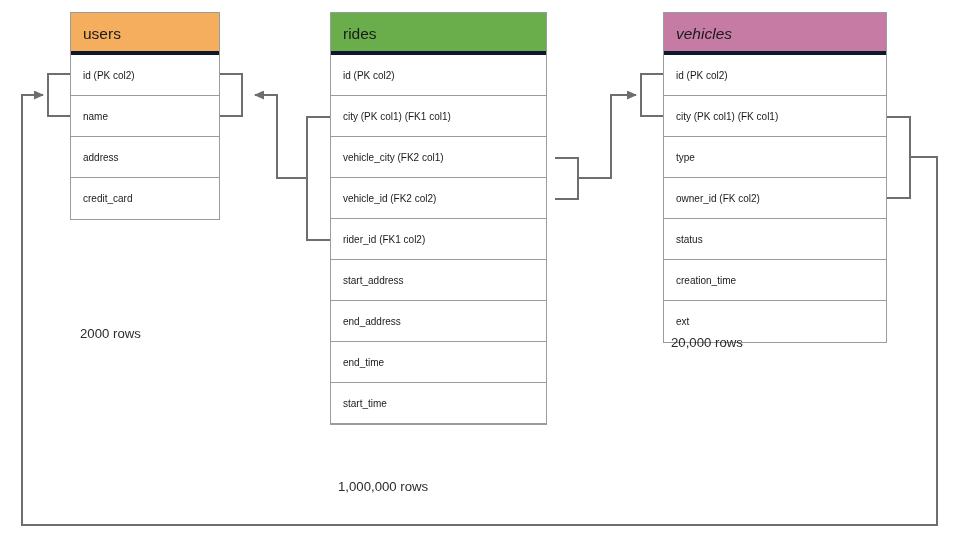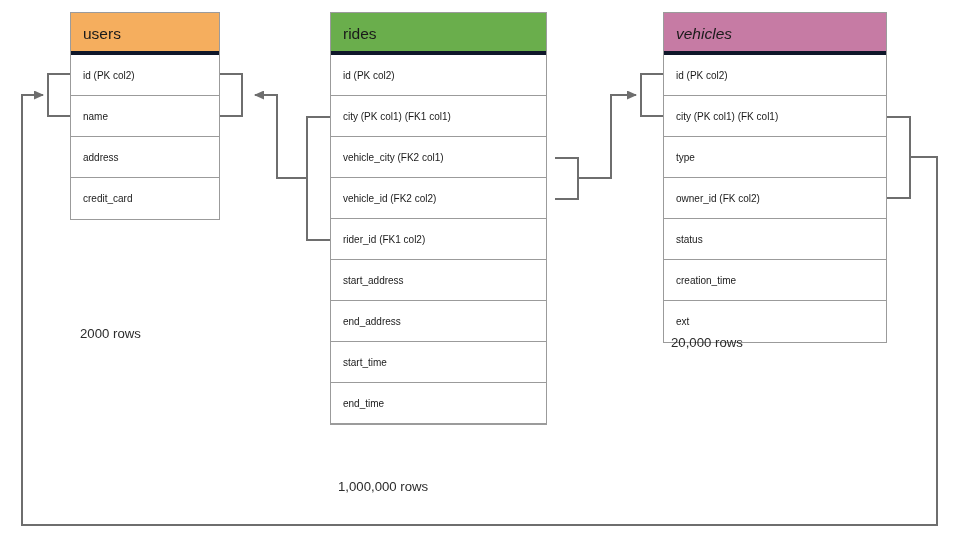--- a/index.html
+++ b/index.html
@@ -120,22 +120,22 @@
     <div class="thead" style="background:#6aae4c;">
       <span>rides</span>
     </div>
     <div class="trow">id (PK col2)</div>
     <div class="trow">city (PK col1) (FK1 col1)</div>
     <div class="trow">vehicle_city (FK2 col1)</div>
     <div class="trow">vehicle_id (FK2 col2)</div>
     <div class="trow">rider_id (FK1 col2)</div>
     <div class="trow">start_address</div>
     <div class="trow">end_address</div>
+    <div class="trow">end_time</div>
     <div class="trow">start_time</div>
-    <div class="trow">end_time</div>
   </div>
   <div class="rowcount" style="left:338px; top:479px;">1,000,000 rows</div>
 
   <div class="table" style="left:663px; top:12px; width:224px;">
     <div class="thead" style="background:#c67ba4;font-style:italic;">
       <span>vehicles</span>
     </div>
     <div class="trow">id (PK col2)</div>
     <div class="trow">city (PK col1) (FK col1)</div>
     <div class="trow">type</div>

